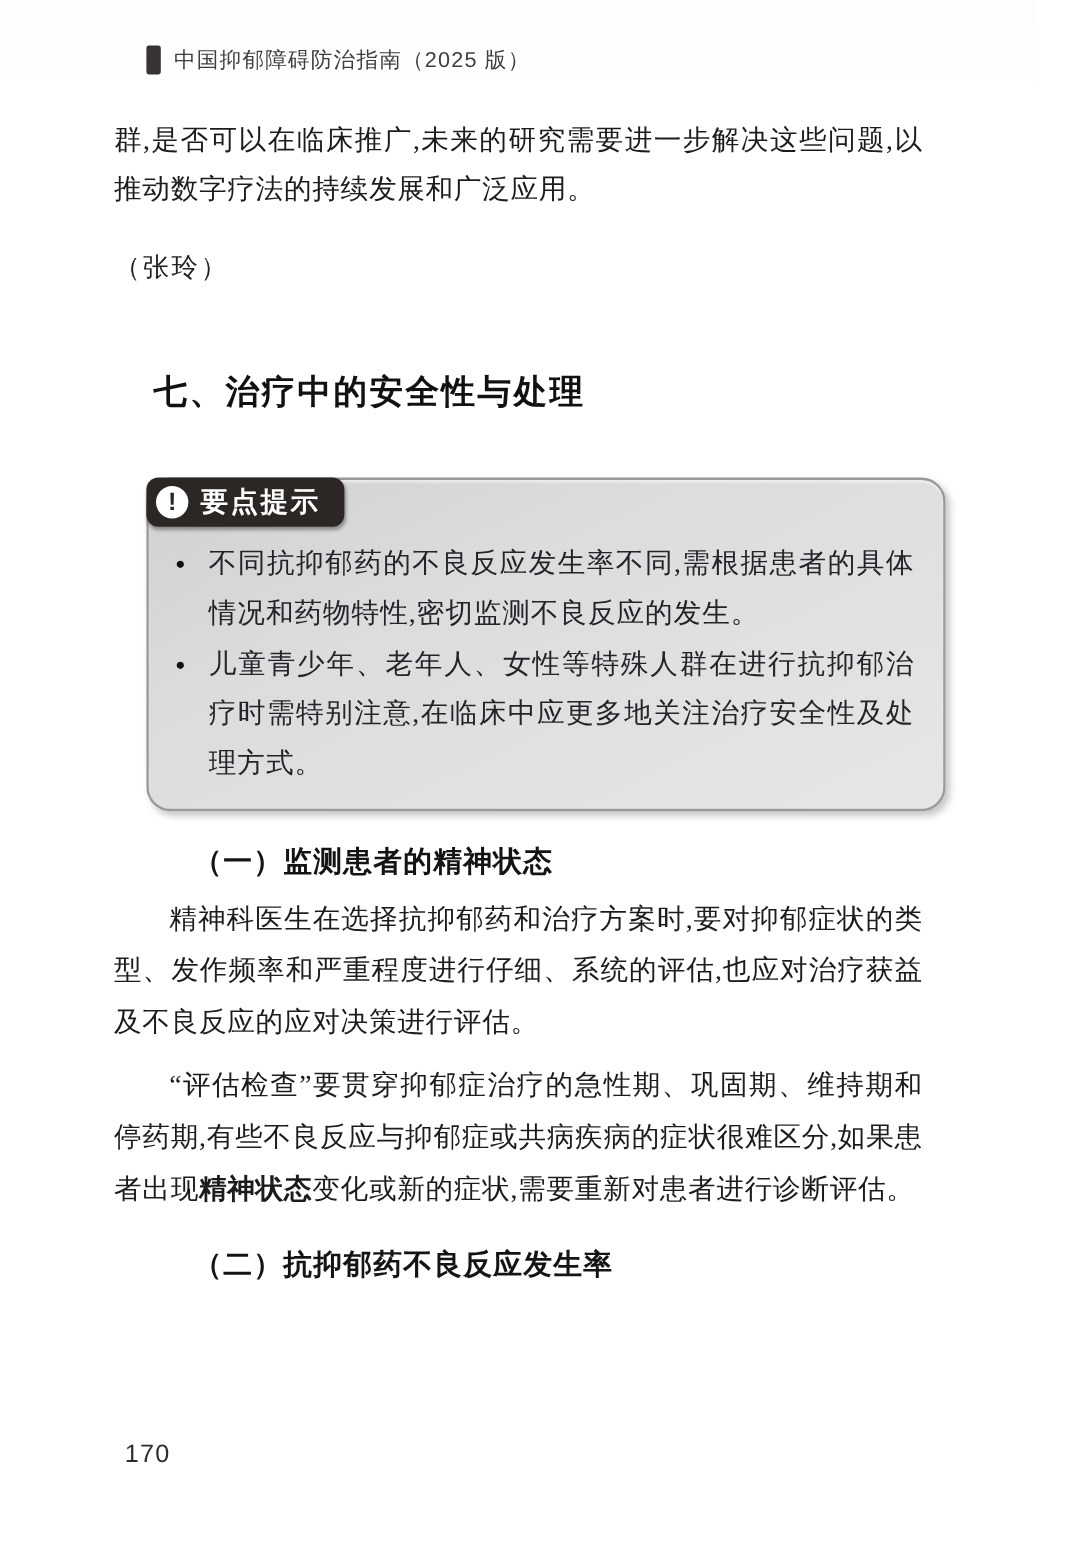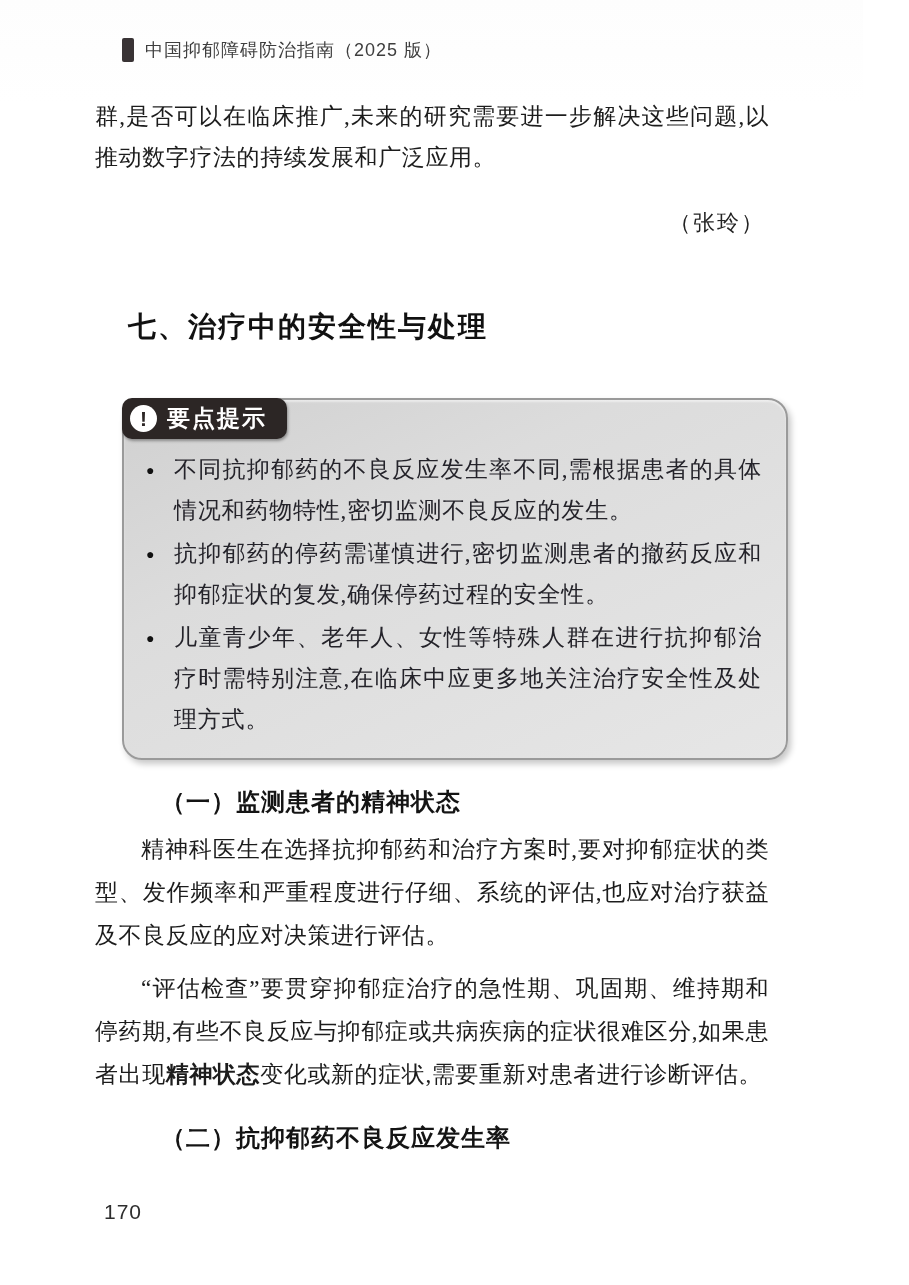--- a/index.html
+++ b/index.html
@@ -29,21 +29,21 @@
   }
 
   
   .body-text {
     font-size:23px; line-height:41px; letter-spacing:0.6px;
     text-align:justify; text-justify:inter-ideograph;
     color:#1c1c1c;
   }
   .intro { margin-top:34px; }
   .attribution {
-    margin-top:30px; text-align:right; font-size:22px; letter-spacing:2px;
+    margin-top:30px; text-align:left; font-size:22px; letter-spacing:2px;
     color:#222; padding-right:4px;
   }
 
   
   .section-heading {
     margin-top:70px; margin-left:33px;
     font-family:"Liberation Serif","DejaVu Serif",serif;
     font-weight:bold; font-size:28px; letter-spacing:2px; color:#111;
   }
 
@@ -134,21 +134,20 @@
 
   <h2 class="section-heading">七、治疗中的安全性与处理</h2>
 
   <div class="kp-box">
     <div class="kp-badge">
       <span class="kp-excl">!</span>
       <span class="kp-label">要点提示</span>
     </div>
     <ul class="kp-list" id="kp-list">
         <li>不同抗抑郁药的不良反应发生率不同,需根据患者的具体情况和药物特性,密切监测不良反应的发生。</li>
-        <li>抗抑郁药的停药需谨慎进行,密切监测患者的撤药反应和抑郁症状的复发,确保停药过程的安全性。</li>
         <li>儿童青少年、老年人、女性等特殊人群在进行抗抑郁治疗时需特别注意,在临床中应更多地关注治疗安全性及处理方式。</li>
       </ul>
   </div>
 
   <div id="subsections">
       <h3 class="subsection-heading">（一）监测患者的精神状态</h3>
       <p class="para"><span>精神科医生在选择抗抑郁药和治疗方案时,要对抑郁症状的类型、发作频率和严重程度进行仔细、系统的评估,也应对治疗获益及不良反应的应对决策进行评估。</span></p>
       <p class="para"><span>“评估检查”要贯穿抑郁症治疗的急性期、巩固期、维持期和停药期,有些不良反应与抑郁症或共病疾病的症状很难区分,如果患者出现</span><span class="bold">精神状态</span><span>变化或新的症状,需要重新对患者进行诊断评估。</span></p>
       <h3 class="subsection-heading">（二）抗抑郁药不良反应发生率</h3>
     </div>

